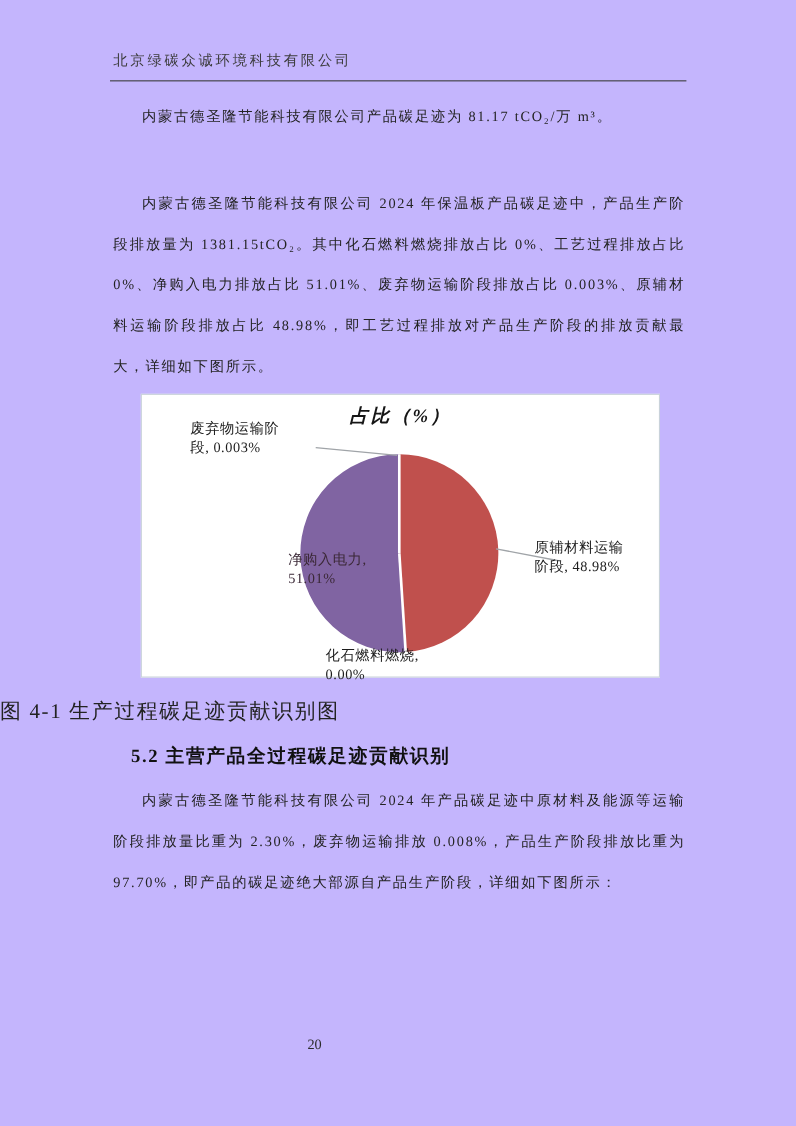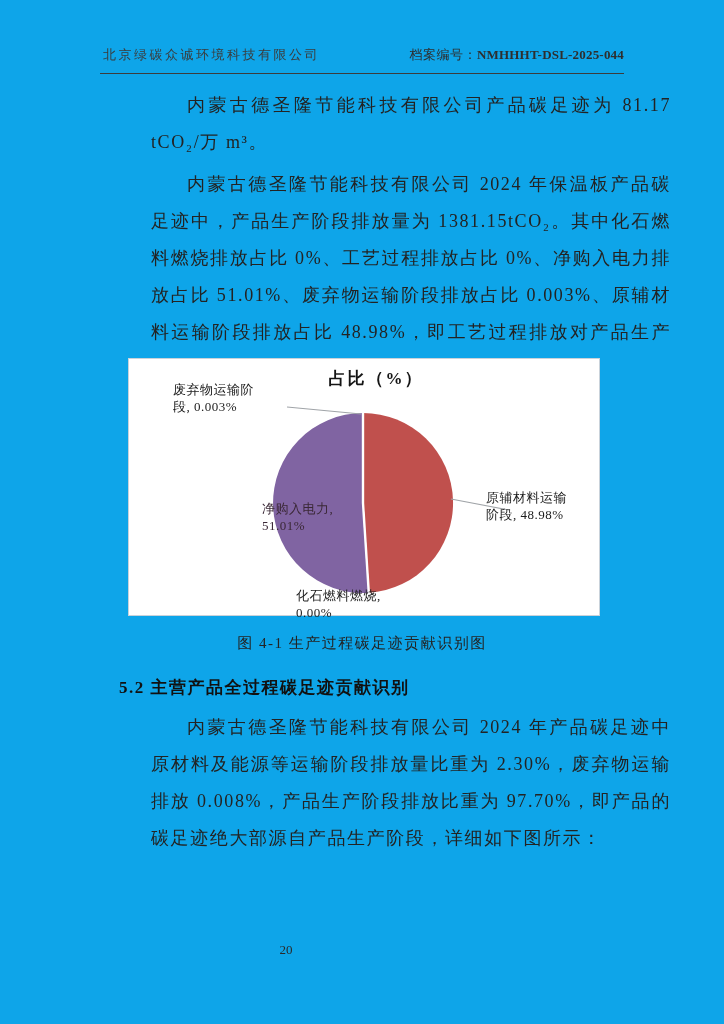--- a/index.html
+++ b/index.html
@@ -1,64 +1,63 @@
 <!DOCTYPE html>
 <html><head>
 <meta charset="utf-8">
 <style>
   html,body{margin:0;padding:0;background:#ffffff;}
   .page{
-    position:relative; width:724px; height:1024px; background:#0ea5e9;
+    position:relative; width:724px; height:1024px; background:#c4b5fd;
     font-family:"Liberation Serif","DejaVu Serif",serif; color:#222; overflow:hidden;
   }
   
   .hdr-left{position:absolute; left:103px; top:46px; font-size:13px; letter-spacing:2.5px; color:#3b3b3b;}
   .hdr-right{position:absolute; right:100px; top:46px; font-size:13px; color:#2e2e2e; letter-spacing:0.5px;}
   .hdr-right b{font-family:"Liberation Serif",serif; font-weight:bold; letter-spacing:0.2px;}
   .hdr-rule{position:absolute; left:100px; top:73px; width:524px; height:1px; background:#3c3c3c;}
   
   .para{
-    position:absolute; left:103px; width:520px; font-size:18px; line-height:37px;
-    text-align:justify; text-align-last:left; letter-spacing:1.6px; color:#232323;margin-left:48px;
+    position:absolute; left:103px; width:520px; font-size:13px; line-height:37px;
+    text-align:justify; text-align-last:left; letter-spacing:1.6px; color:#232323;
   }
   .indent{text-indent:2em;}
   .p-intro{top:87px;}
   .h-sec{position:absolute; left:103px; font-size:17px; font-weight:bold; color:#111; letter-spacing:1.5px;}
   .h-51{top:131px;}
   .p-51{top:166px;}
   .h-52{top:676px;margin-left:16px;}
   .p-52{top:709px;}
   
   .chart-box{
     position:absolute; left:128px; top:358px; width:472px; height:258px;
     background:#fff; border:1px solid #c9d2da; box-sizing:border-box;
   }
   .chart-title{
-    position:absolute; left:12px; top:8px; width:100%; text-align:center;
-    font-size:17px; font-weight:bold; letter-spacing:2px; color:#151515;
+    position:absolute; left:0; top:8px; width:100%; text-align:center;
+    font-size:17px; font-weight:bold; letter-spacing:2px; color:#151515;font-style:italic;
   }
   .pie-svg{position:absolute; left:0; top:0;}
   .pie-label{
     position:absolute; font-size:13px; line-height:17px; text-align:left;
     white-space:pre-line; color:#1c1c1c; letter-spacing:0.5px;
   }
   .lbl-waste{left:44px; top:22px; width:130px;}
   .lbl-elec{left:133px; top:141px; width:114px; color:#3a2836;}
   .lbl-raw{left:357px; top:130px; width:134px;}
   .lbl-fossil{left:167px; top:228px; width:140px;}
-  .fig-caption{position:absolute; left:0; top:634px; width:724px; text-align:center; font-size:15px; letter-spacing:1.5px; color:#232323;}
+  .fig-caption{position:absolute; left:0; top:634px; width:724px; text-align:left; font-size:19px; letter-spacing:1.5px; color:#232323;}
   .page-num{position:absolute; left:0; top:942px; width:572px; text-align:center; font-size:13px; color:#2a2a2a;}
 </style>
 </head>
 <body>
 
 <div class="page">
 
   <div class="hdr-left">北京绿碳众诚环境科技有限公司</div>
-  <div class="hdr-right"><span>档案编号：</span><b>NMHHHT-DSL-2025-044</b></div>
   <div class="hdr-rule"></div>
 
   <div class="para indent p-intro">内蒙古德圣隆节能科技有限公司产品碳足迹为 81.17 tCO₂/万 m³。</div>
 
   <div class="para indent p-51">内蒙古德圣隆节能科技有限公司 2024 年保温板产品碳足迹中，产品生产阶段排放量为 1381.15tCO₂。其中化石燃料燃烧排放占比 0%、工艺过程排放占比 0%、净购入电力排放占比 51.01%、废弃物运输阶段排放占比 0.003%、原辅材料运输阶段排放占比 48.98%，即工艺过程排放对产品生产阶段的排放贡献最大，详细如下图所示。</div>
 
   <div class="chart-box">
     <div class="chart-title">占比（%）</div>
     <svg class="pie-svg" width="472" height="258" viewBox="0 0 472 258">
       <g id="pie-wedges">

